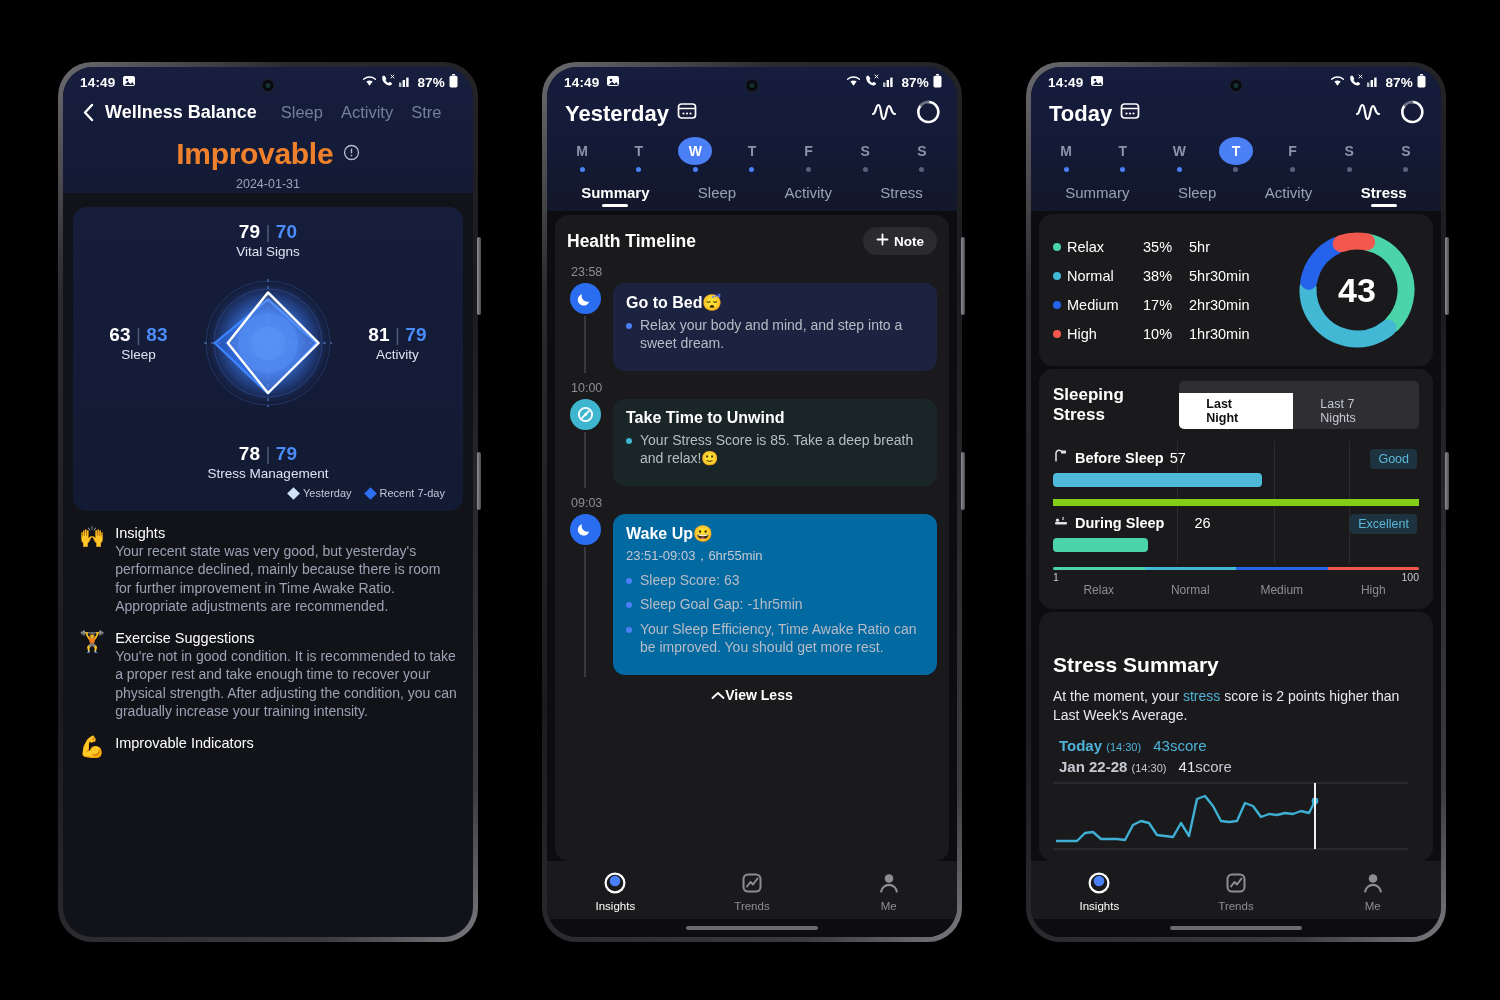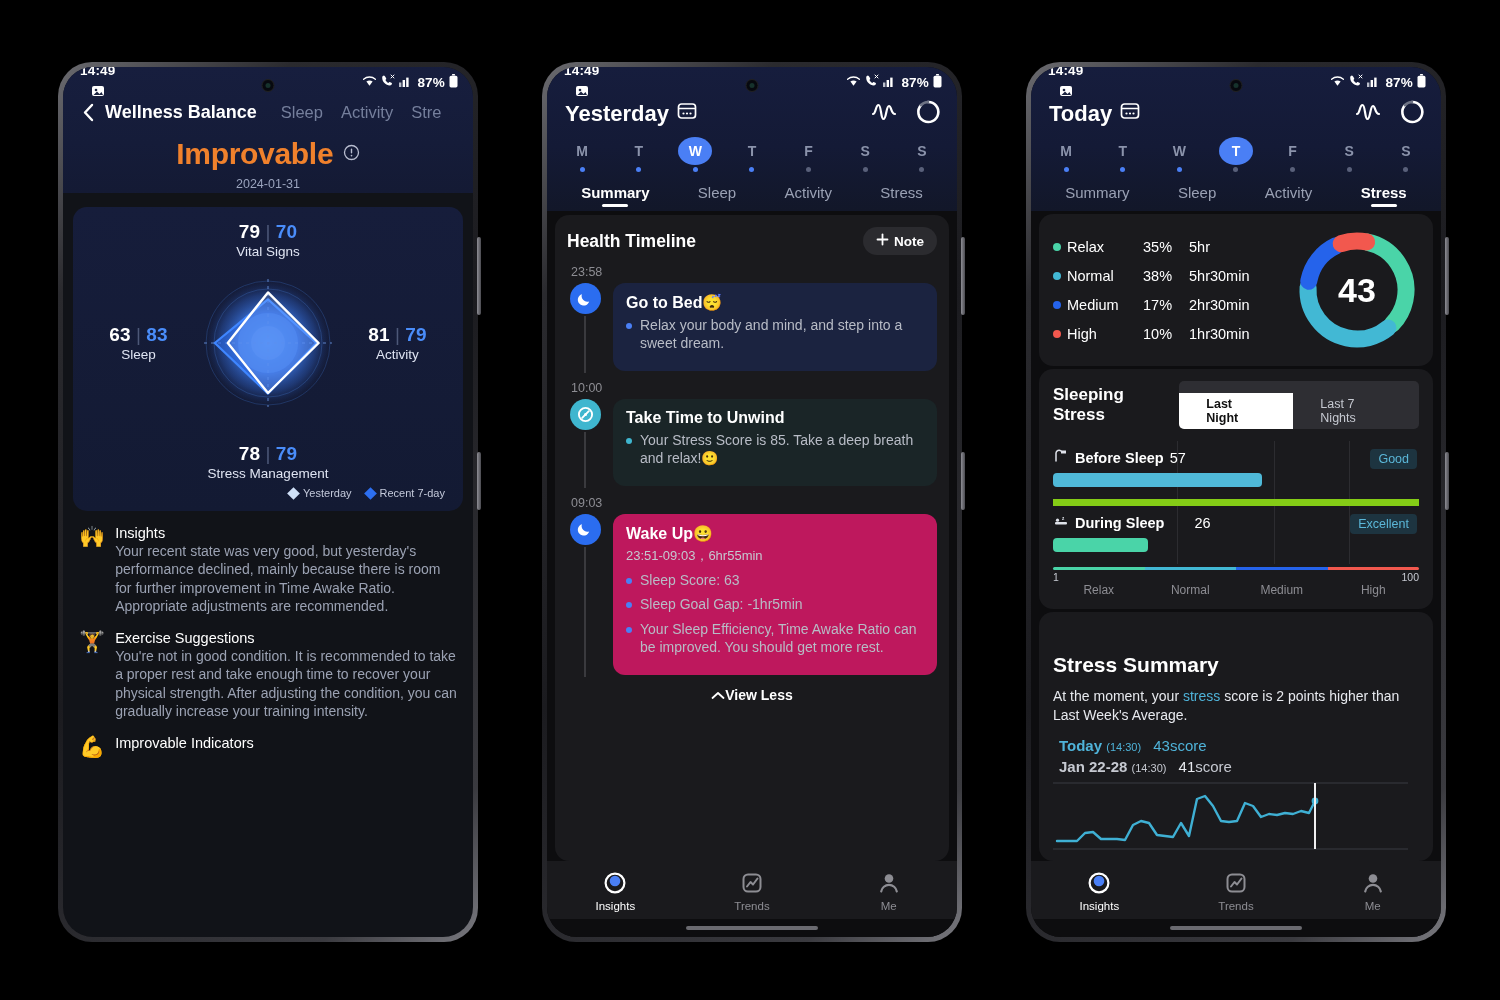--- a/index.html
+++ b/index.html
@@ -16,21 +16,21 @@
   .btn-side { position: absolute; right: -3px; width: 4px; border-radius: 3px; background: linear-gradient(90deg,#8e8e95,#4a4a50); }
   #p1 { left: 58px; top: 62px; width: 420px; height: 880px; }
   #p2 { left: 542px; top: 62px; width: 420px; height: 880px; }
   #p3 { left: 1026px; top: 62px; width: 420px; height: 880px; }
 
   .camera { position: absolute; left: 50%; top: 12px; transform: translateX(-50%); width: 13px; height: 13px; border-radius: 50%; background: #07090f; border: 1px solid #222; z-index: 40; }
   .camera::after { content: ""; position: absolute; left: 3px; top: 3px; width: 5px; height: 5px; border-radius: 50%; background: #16322c; }
 
   
   .statusbar { display: flex; align-items: center; justify-content: space-between; height: 30px; padding: 0 15px 0 17px; font-size: 13.5px; color: #fff; font-weight: 600; letter-spacing: .2px; }
-  .sb-left { display: flex; align-items: center; gap: 6px; flex-direction: column; }
+  .sb-left { display: flex; align-items: center; gap: 6px; }
   .sb-right { display: flex; align-items: center; gap: 4px; font-size: 13.5px; }
   .ic { display: inline-block; vertical-align: middle; }
 
   
   .screen1 { width: 100%; height: 100%; background: #111318; display: flex; flex-direction: column; }
   .hdr1 { background: linear-gradient(180deg,#171e3e 0%,#151c39 60%,#141a34 100%); padding-bottom: 2px; }
   .tabrow1 { display: flex; align-items: center; gap: 0; padding: 5px 0 10px 14px; white-space: nowrap; overflow: hidden; }
   .back-ic { width: 22px; flex: 0 0 22px; display: flex; align-items: center; justify-content: center; }
   .tab1 { font-size: 16.5px; color: #757f9c; padding: 0 18px 0 0; }
   .tab1.active { color: #fff; font-weight: 700; font-size: 18px; padding-right: 24px; padding-left: 6px; }
@@ -457,21 +457,21 @@
             <div class="tlrow">
               <div class="tlgutter">
                 <div class="tldot" style="background:#2b6df0;">
                   <svg width="18" height="18" viewBox="0 0 18 18">
                       <path d="M13.2 11.4A5.6 5.6 0 0 1 6 4.2a5.8 5.8 0 1 0 7.2 7.2Z" fill="#fff"></path>
                       <text x="9.6" y="8.2" font-size="6" font-weight="700" fill="#2b6df0" font-family="sans-serif">z</text>
                     </svg>
                 </div>
                 <div class="tlline"></div>
               </div>
-              <div class="tlbubble" style="background:#be185d;">
+              <div class="tlbubble" style="background:#0369a1;">
                 <div class="bt"><span>Wake Up</span><span>😀</span></div>
                 <div class="sub">23:51-09:03，6hr55min</div>
                 <div class="bullet">
                     <i style="background:#4a7ff5;"></i>
                     <span>Sleep Score: 63</span>
                   </div>
                 <div class="bullet">
                     <i style="background:#4a7ff5;"></i>
                     <span>Sleep Goal Gap: -1hr5min</span>
                   </div>

